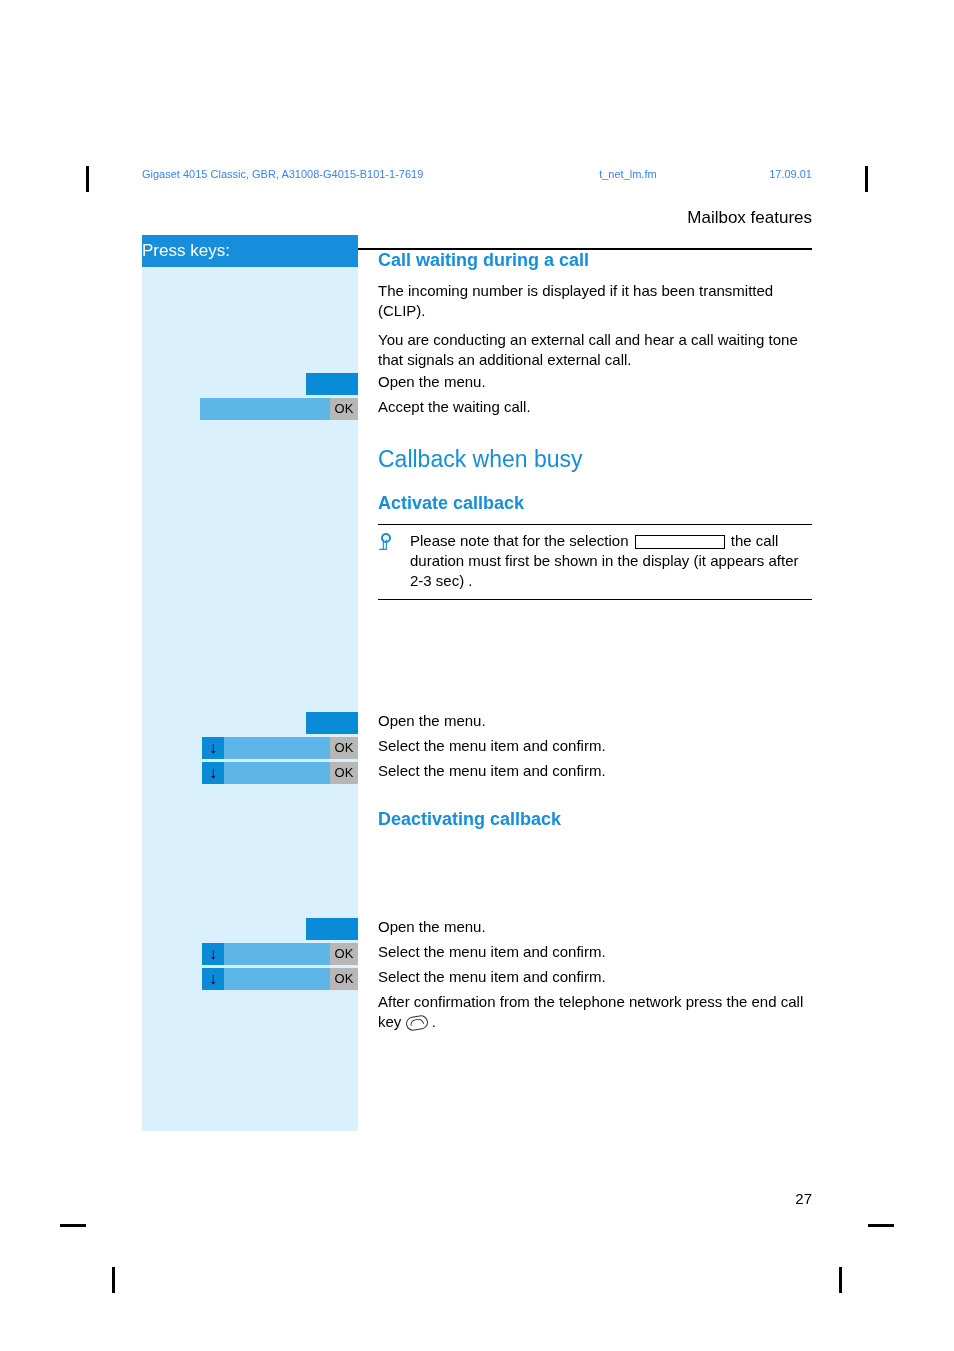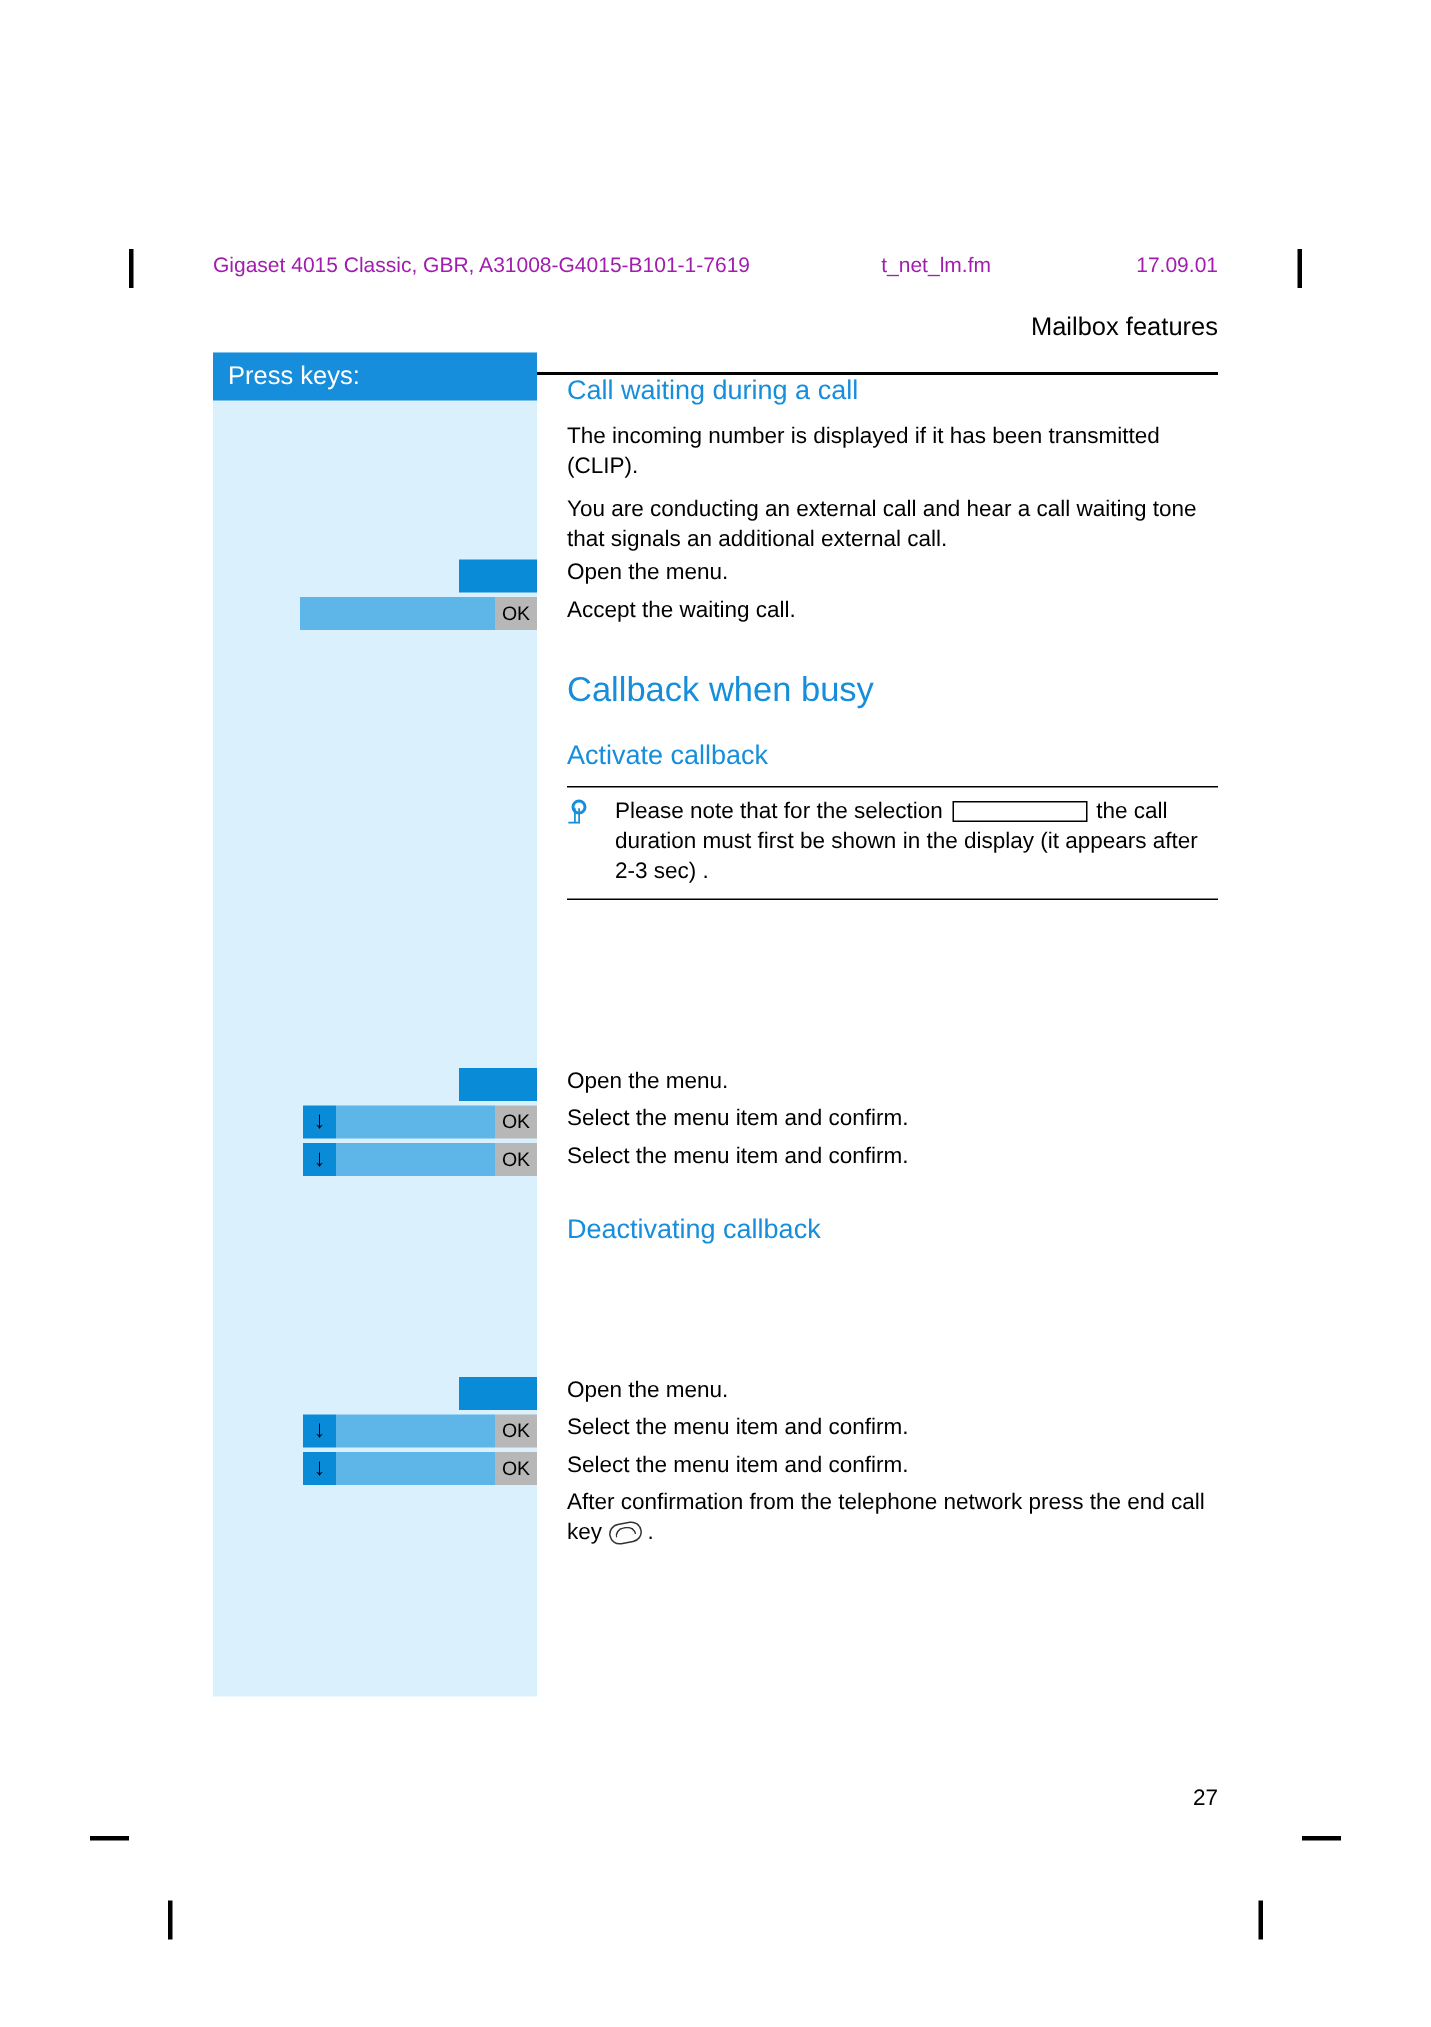--- a/index.html
+++ b/index.html
@@ -22,22 +22,22 @@
   .crop-l  { bottom: 124px; left: 60px; width: 26px; height: 3px; }
   .crop-r  { bottom: 124px; right: 60px; width: 26px; height: 3px; }
   .crop-bl { bottom: 58px; left: 112px; width: 3px; height: 26px; }
   .crop-br { bottom: 58px; right: 112px; width: 3px; height: 26px; }
 
   .header-row {
     position: absolute;
     top: 168px;
     left: 142px;
     right: 142px;
-    font-size: 14px;
-    color: #a21caf;
+    font-size: 11px;
+    color: #3b82f6;
     display: flex;
     align-items: center;
   }
   .header-row .h1 { flex: 1; }
   .header-row .h2 { width: 170px; }
   .header-row .h3 { text-align: right; }
 
   .section-title-row {
     position: absolute;
     top: 208px;
@@ -54,21 +54,21 @@
     top: 235px;
     left: 142px;
     width: 216px;
     height: 896px;
     background: #daf0fc;
   }
   .sidebar-header {
     background: #168edb;
     color: #fff;
     font-size: 17px;
-    padding: 6px 10px;
+    padding: 6px 0;
   }
   .key-row {
     position: absolute;
     right: 0;
     display: flex;
     align-items: center;
     height: 22px;
     margin-left: 24px;
   }
   .key-blue {
@@ -108,21 +108,21 @@
 
   .content {
     position: absolute;
     top: 235px;
     left: 378px;
     right: 142px;
     line-height: 1.32;
   }
   .content h3 {
     color: #168edb;
-    font-weight: normal;
+    font-weight: bold;
     font-size: 18px;
     margin-top: 14px;
     margin-bottom: 8px;
   }
   .content h2 {
     color: #168edb;
     font-weight: normal;
     font-size: 23px;
     margin-top: 22px;
     margin-bottom: 18px;

